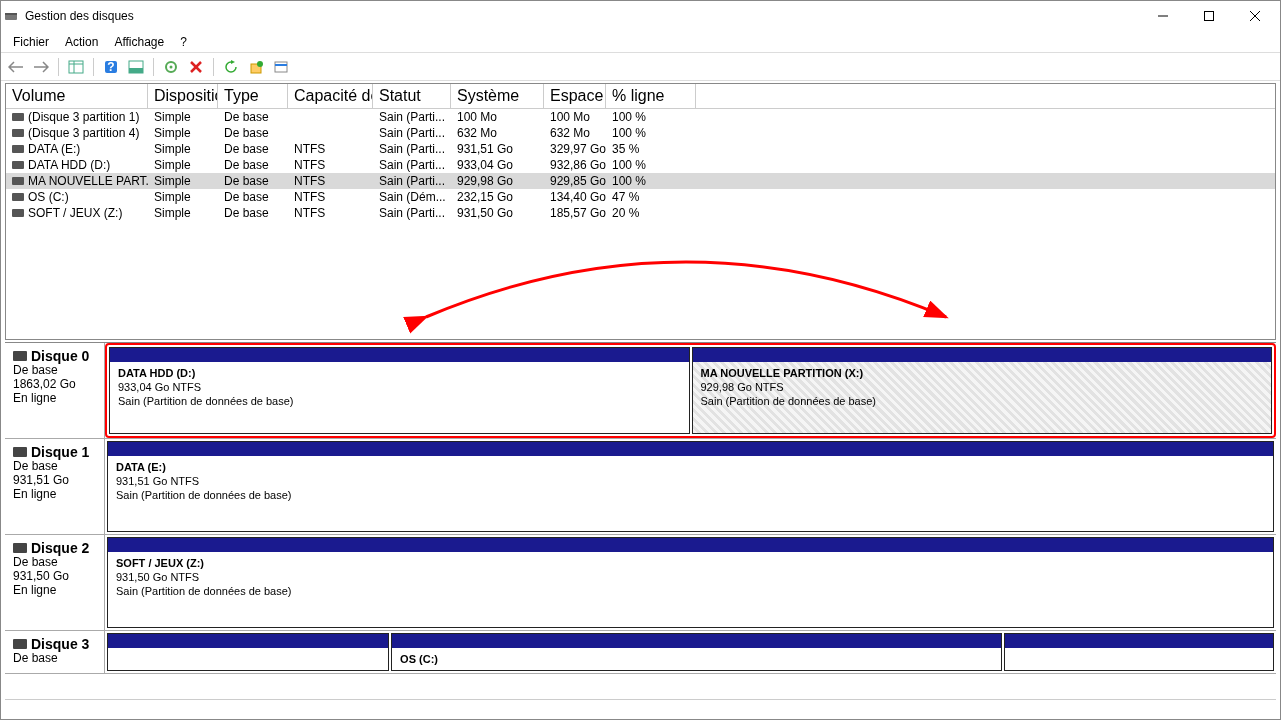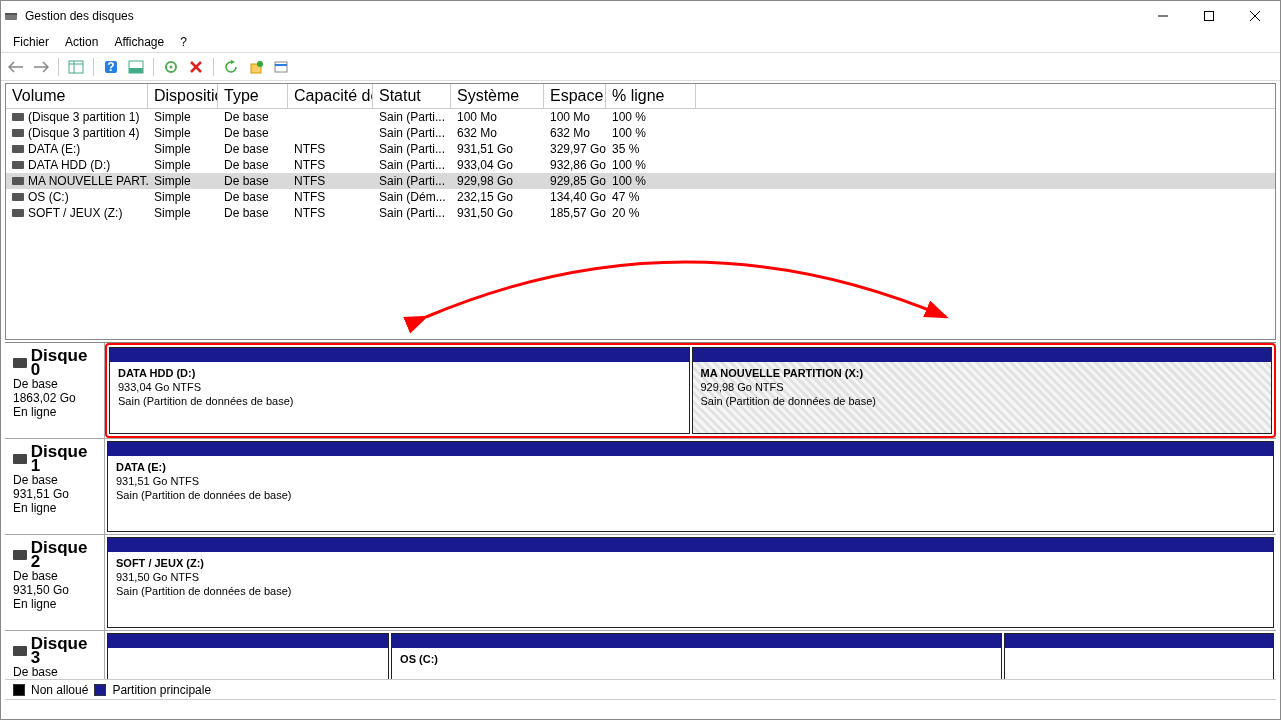--- a/index.html
+++ b/index.html
@@ -30,21 +30,21 @@
 .c-fs { width: 85px; }
 .c-stat { width: 78px; }
 .c-cap { width: 93px; }
 .c-free { width: 62px; }
 .c-pct { width: 90px; }
 .arrow-overlay { position: absolute; top: 118px; left: 0; right: 0; pointer-events: none; }
 .disk-panel { border-top: 1px solid #888; margin: 2px 4px 0 4px; flex: 1; overflow: hidden; background: #fff; }
 .disk-row { display: flex; border-bottom: 1px solid #aaa; min-height: 96px; }
 .disk-row.short { min-height: 40px; }
 .disk-info { width: 100px; padding: 6px 4px 6px 8px; border-right: 1px solid #aaa; font-size: 11px; line-height: 14px; }
-.disk-info b { font-size: 17px; font-weight: bold; display:flex; align-items:center; gap:4px;}
+.disk-info b { font-size: 14px; font-weight: bold; display:flex; align-items:center; gap:4px;}
 .disk-icon { width: 14px; height: 10px; background: #444; display: inline-block; border-radius: 1px; }
 .partitions { flex: 1; display: flex; padding: 2px; gap: 2px; position: relative; }
 .partitions.highlighted { border: 2px solid #f00; border-radius: 4px; }
 .partition { border: 1px solid #222; display: flex; flex-direction: column; }
 .partition-header { height: 14px; background: #1a1a8f; }
 .partition-body { flex: 1; padding: 4px 8px; font-size: 11px; line-height: 14px; }
 .partition-body b { font-weight: bold; font-size: 11px; }
 .partition.hatched .partition-body { 
   background-image: repeating-linear-gradient(45deg, #f5f5f5 0, #f5f5f5 3px, #e2e2e2 3px, #e2e2e2 6px);
 }
@@ -433,21 +433,15 @@
             <div class="partition-body"><b>OS  (C:)</b><br></div>
           </div>
           <div class="partition" style="flex: 22 1 0%;">
             <div class="partition-header"></div>
             <div class="partition-body"></div>
           </div>
         </div>
       </div>
     </div>
 
-  <div class="legend">
-    <span class="legend-swatch" style="background:#000"></span>
-    <span>Non alloué</span>
-    <span class="legend-swatch" style="background:#1a1a8f"></span>
-    <span>Partition principale</span>
-  </div>
 
   <div class="statusbar"></div>
 </div>
 
 </body></html>

